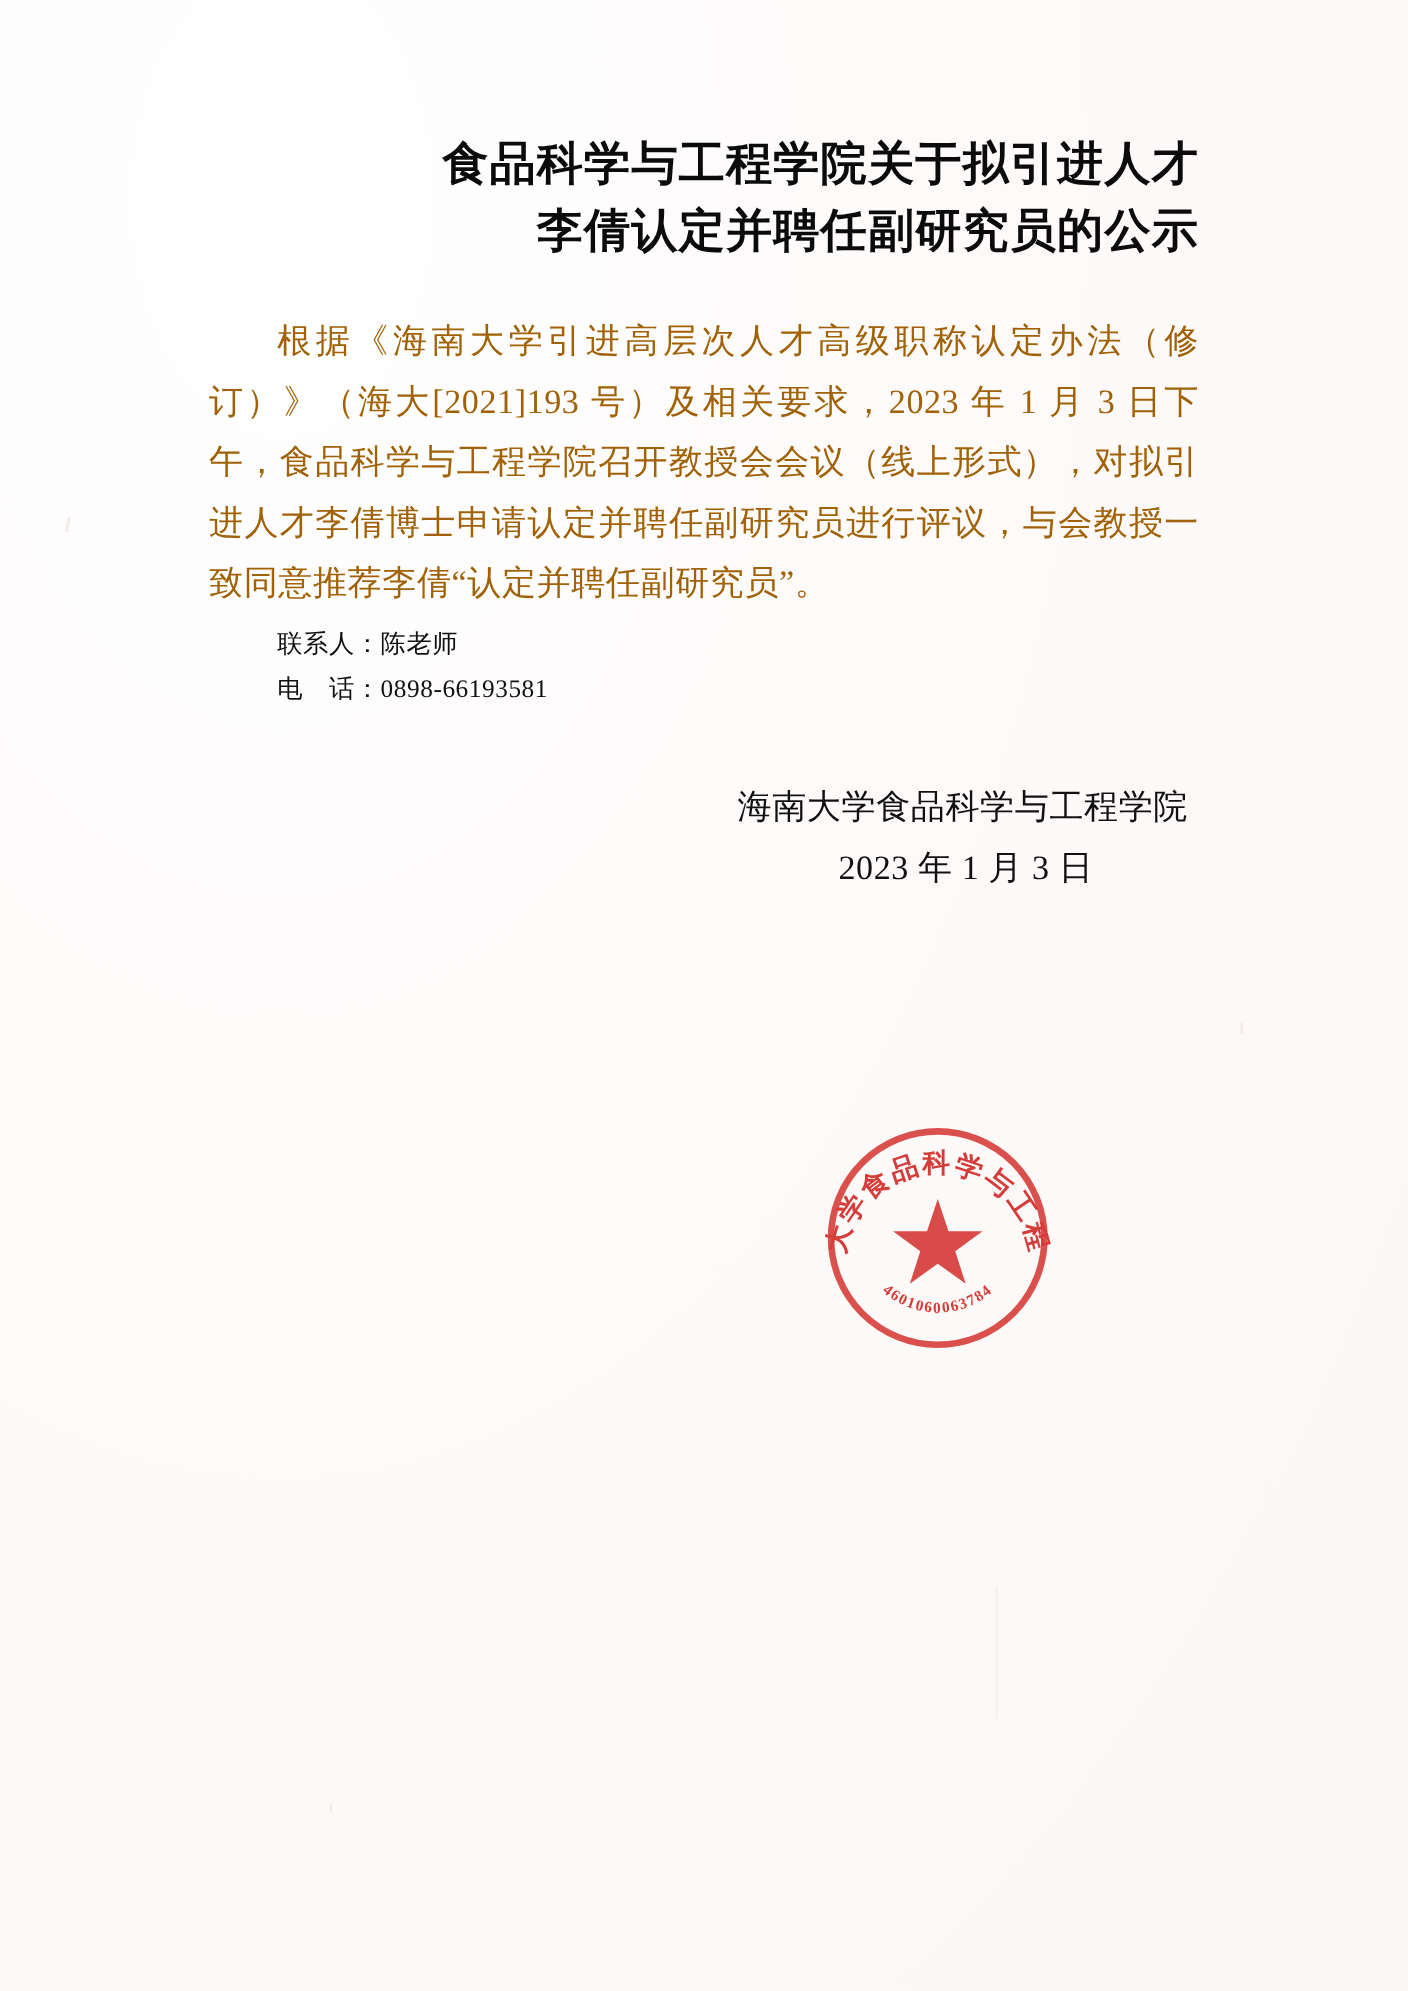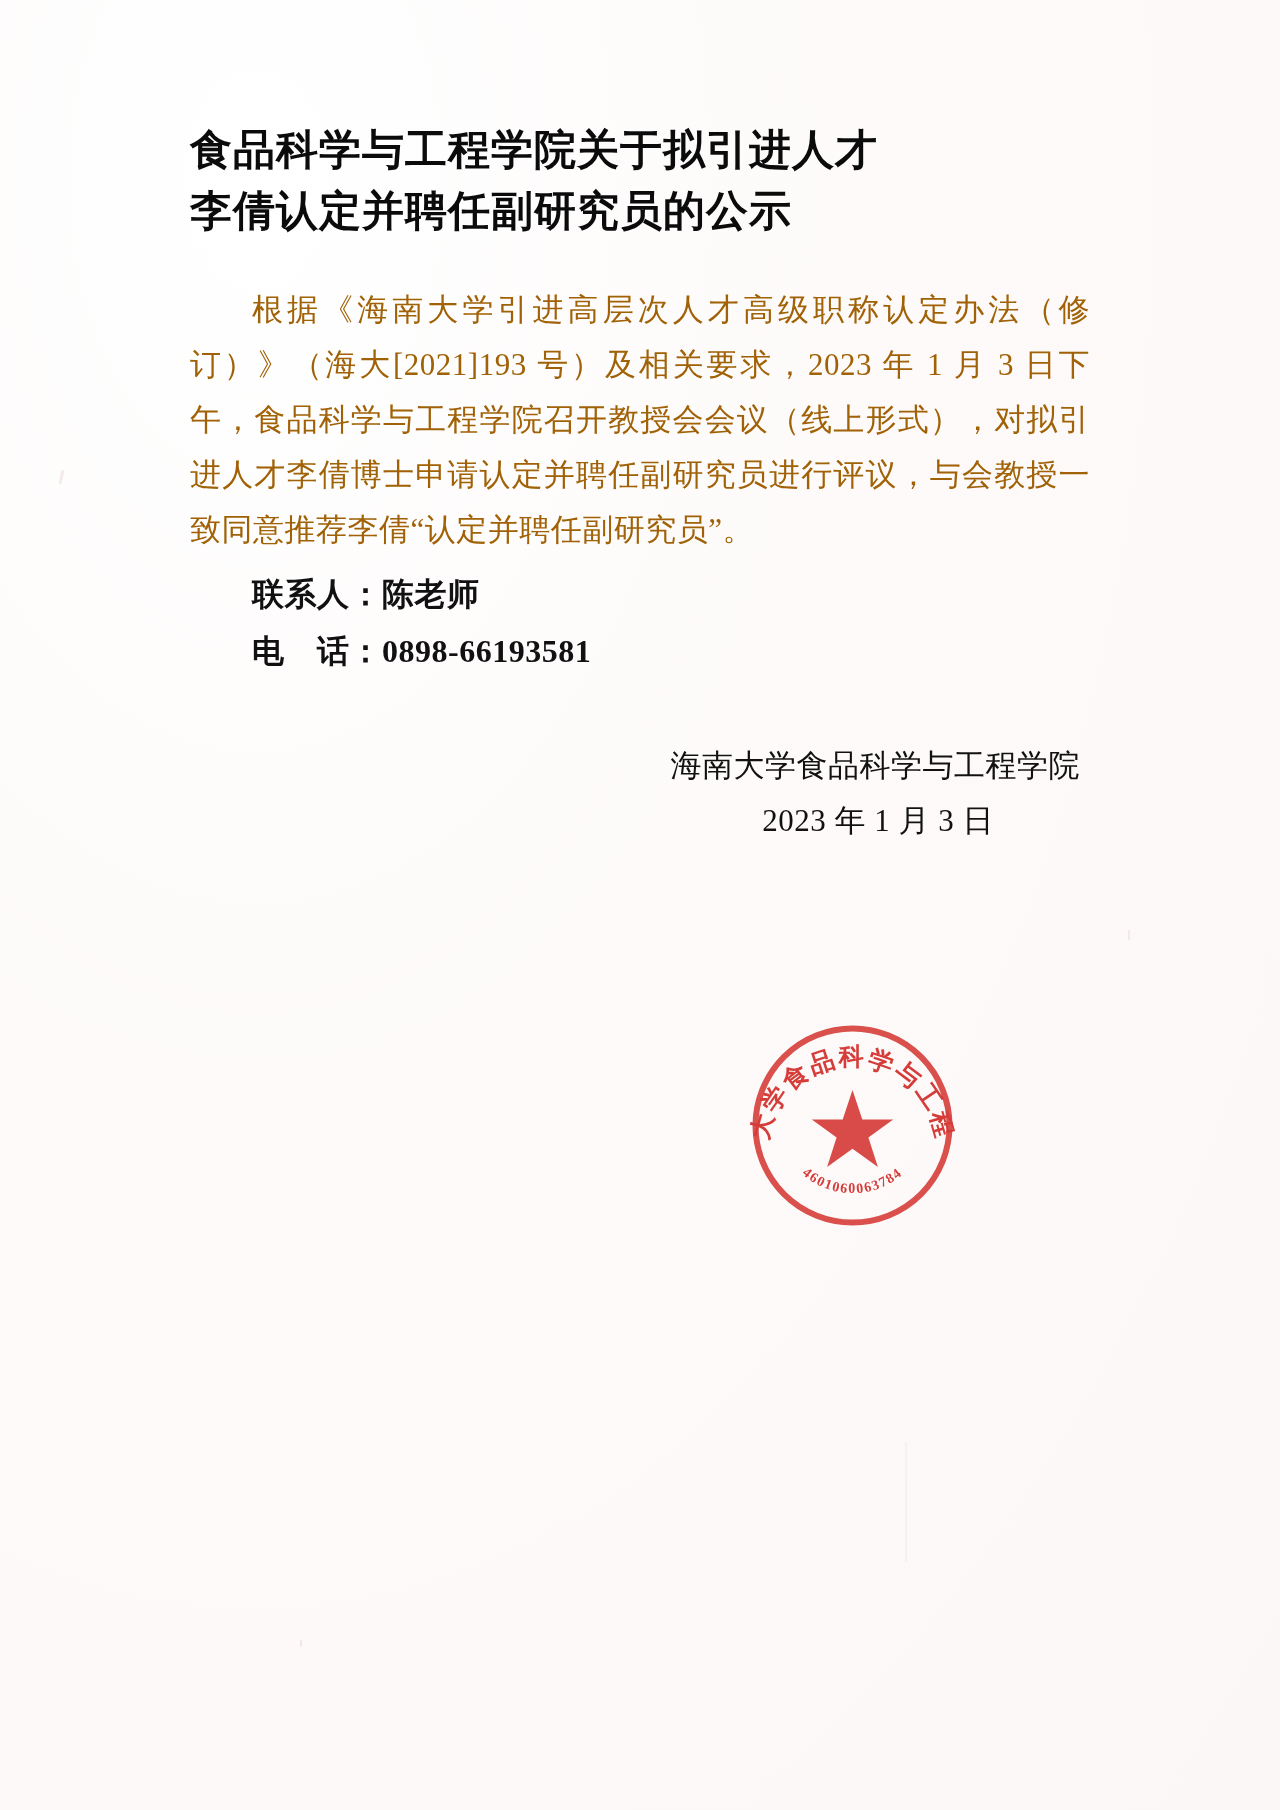--- a/index.html
+++ b/index.html
@@ -33,21 +33,21 @@
     width: 1280px;
     height: 1810px;
   }
   .content {
     position: absolute;
     left: 190px;
     top: 120px;
     width: 900px;
   }
   .title {
-    text-align: left;
+    text-align: right;
     font-family: "Liberation Serif", "DejaVu Serif", serif;
     font-weight: bold;
     font-size: 42px;
     line-height: 1.45;
     letter-spacing: 1px;
     color: #0b0b0b;
   }
   .title-line {
     display: block;
     white-space: nowrap;
@@ -59,26 +59,25 @@
     font-size: 31px;
     line-height: 1.78;
     text-align: justify;
     text-justify: inter-ideograph;
     margin: 0 0 8px 0;
     text-indent: 62px;
     letter-spacing: 0.5px;
     color: #a16207;
   }
   p.contact {
-    font-size: 32px;
+    font-size: 23px;
     line-height: 1.78;
     margin: 0;
     text-indent: 62px;
     letter-spacing: 0.5px;
-    font-weight: bold;
   }
   .signature {
     margin-top: 58px;
     text-align: right;
     font-size: 31px;
     line-height: 1.8;
     padding-right: 10px;
     letter-spacing: 0.5px;
     position: relative;
     z-index: 1;

